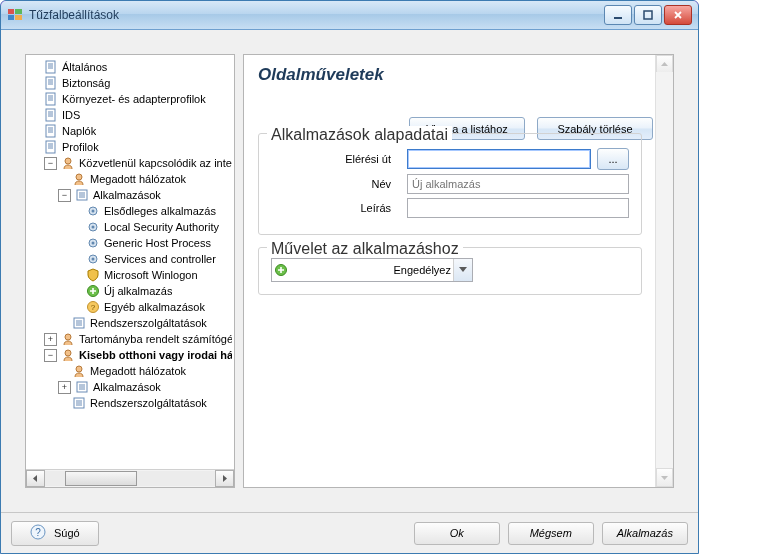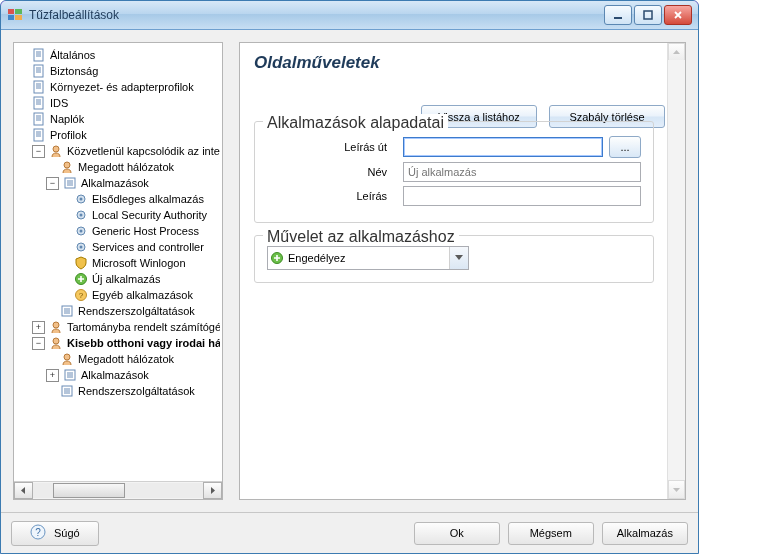--- a/index.html
+++ b/index.html
@@ -5,21 +5,21 @@
 html,body{margin:0;padding:0;font-family:"Segoe UI",Tahoma,sans-serif;font-size:11px;color:#000;background:#fff;}
 .window{width:699px;height:554px;box-sizing:border-box;border:1px solid #3c7bb1;border-radius:6px 6px 0 0;overflow:hidden;display:flex;flex-direction:column;background:#d946ef;}
 .titlebar{height:28px;background:linear-gradient(to bottom,#d7e8f7 0%,#bad6ef 45%,#a6c9e7 46%,#c7def3 100%);display:flex;align-items:center;padding:0 6px;border-bottom:1px solid #6e9fcf;}
 .titlebar .app-icon{width:16px;height:16px;margin-right:6px;display:inline-block;}
 .titlebar .title{flex:1;font-size:12px;color:#1f3b5a;}
 .titlebar .win-btns{display:flex;gap:2px;}
 .win-btn{width:26px;height:18px;border:1px solid #5b87b2;border-radius:3px;display:flex;align-items:center;justify-content:center;background:linear-gradient(to bottom,#f6fbff,#cfe3f5);}
 .win-btn.close{background:linear-gradient(to bottom,#f7a7a1,#d44a3b);border-color:#a93226;color:#fff;}
 .win-btn svg{width:10px;height:10px;}
 .client{flex:1;display:flex;flex-direction:column;background:#f0f0f0;}
-.body{flex:1;display:flex;padding:12px;gap:16px;min-height:0;}
+.body{flex:1;display:flex;padding:24px;gap:8px;min-height:0;}
 .tree-panel{width:210px;background:#fff;border:1px solid #b5b5b5;display:flex;flex-direction:column;min-height:0;box-sizing:border-box;}
 .tree-scroll{flex:1;overflow:hidden;padding:4px 0 4px 2px;}
 .tree ul{list-style:none;margin:0;padding:0;}
 .tree li{white-space:nowrap;}
 .tree .row{display:flex;align-items:center;height:16px;padding:0 2px;}
 .tree .ind{display:inline-block;width:14px;flex:0 0 14px;}
 .tree .exp{width:11px;height:11px;border:1px solid #8c8c8c;background:#fff;display:inline-flex;align-items:center;justify-content:center;margin-right:3px;font-size:9px;line-height:1;color:#333;cursor:pointer;flex:0 0 11px;}
 .tree .noexp{width:13px;display:inline-block;flex:0 0 13px;}
 .tree .ic{width:16px;height:16px;margin-right:3px;flex:0 0 16px;display:inline-flex;align-items:center;justify-content:center;}
 .tree .lbl{overflow:hidden;text-overflow:clip;}
@@ -42,21 +42,21 @@
 input.txt.readonly{background:#fff;color:#777;}
 input.txt.focus{border:1px solid #3d7bcc;box-shadow:0 0 0 1px #a6c8ff inset;}
 .browse-btn{width:30px;height:20px;border:1px solid #8ea9c7;border-radius:3px;background:linear-gradient(to bottom,#fdfefe,#d8e7f6);font-size:11px;display:flex;align-items:center;justify-content:center;cursor:pointer;}
 .select{display:flex;align-items:center;height:22px;border:1px solid #abadb3;width:200px;background:#fff;}
 .select .sel-ic{width:18px;display:flex;align-items:center;justify-content:center;}
 .select .sel-lbl{flex:1;padding:0 2px;}
 .select .sel-ar{width:18px;border-left:1px solid #d0d0d0;background:linear-gradient(#f5f8fc,#dbe7f4);display:flex;align-items:center;justify-content:center;height:100%;}
 .footer{height:40px;border-top:1px solid #c7c7c7;background:#f0f0f0;display:flex;align-items:center;padding:0 10px;gap:8px;}
 .footer .spacer{flex:1;}
 .helpbtn{display:flex;align-items:center;gap:8px;height:23px;padding:0 18px;border:1px solid #b9b9b9;border-radius:3px;background:linear-gradient(#fdfdfd,#e6e6e6);cursor:pointer;}
-.fbtn{height:23px;min-width:86px;padding:0 14px;border:1px solid #b9b9b9;border-radius:3px;background:linear-gradient(#fdfdfd,#e6e6e6);font-size:11px;cursor:pointer;display:inline-flex;align-items:center;justify-content:center;}
+.fbtn{height:23px;min-width:86px;padding:0 14px;border:1px solid #b9b9b9;border-radius:3px;background:linear-gradient(#fdfdfd,#e6e6e6);font-size:11px;cursor:pointer;display:inline-flex;align-items:center;justify-content:center;font-style:italic;}
 .vscroll{position:absolute;top:0;right:0;bottom:0;width:17px;background:#f3f3f3;border-left:1px solid #e0e0e0;}
 .vscroll .varrow{height:17px;border:1px solid #dcdcdc;background:linear-gradient(#fdfdfd,#ececec);display:flex;align-items:center;justify-content:center;}
 .vscroll .vtrack{position:absolute;top:17px;bottom:17px;left:0;right:0;background:#f3f3f3;}
 .vscroll .vbottom{position:absolute;bottom:0;left:0;right:0;}
 </style>
 </head>
 <body>
 
 <div class="window">
 
@@ -422,41 +422,41 @@
         <h1>Oldalműveletek</h1>
 
         <div class="top-buttons">
           <button class="btn">Vissza a listához</button>
           <button class="btn">Szabály törlése</button>
         </div>
 
         <div class="group" style="margin-right:17px;">
           <div class="legend">Alkalmazások alapadatai</div>
           <div class="form-row">
-            <label>Leírás út</label>
+            <label>Elérési út</label>
             <div class="field">
               <input class="txt focus" value="" style="">
               <div class="browse-btn">...</div>
             </div>
           </div>
           <div class="form-row">
             <label>Név</label>
             <div class="field">
                 <input class="txt" style="color: rgb(136, 136, 136);" placeholder="Új alkalmazás">
               </div>
           </div>
           <div class="form-row">
             <label>Leírás</label>
             <div class="field">
                 <input class="txt" value="" style="">
               </div>
           </div>
         </div>
 
-        <div class="group" style="margin-right:17px;">
+        <div class="group" style="margin-right:17px;text-align:right;">
           <div class="legend">Művelet az alkalmazáshoz</div>
           <div class="select">
             <span class="sel-ic">
                 <svg width="14" height="14">
                   <circle cx="7" cy="7" r="5.5" fill="#6cbf4a" stroke="#3e8e24"></circle>
                   <path d="M7 4v6M4 7h6" stroke="#fff" stroke-width="1.6"></path>
                 </svg>
               </span>
             <span class="sel-lbl">Engedélyez</span>
             <span class="sel-ar">

